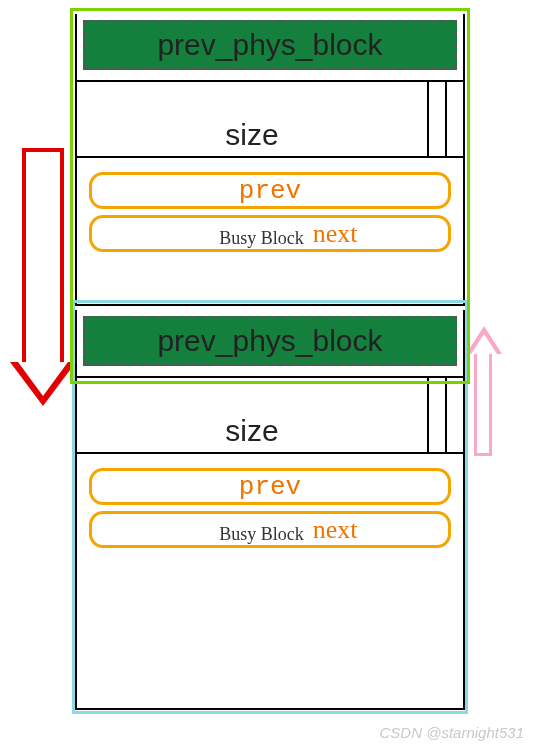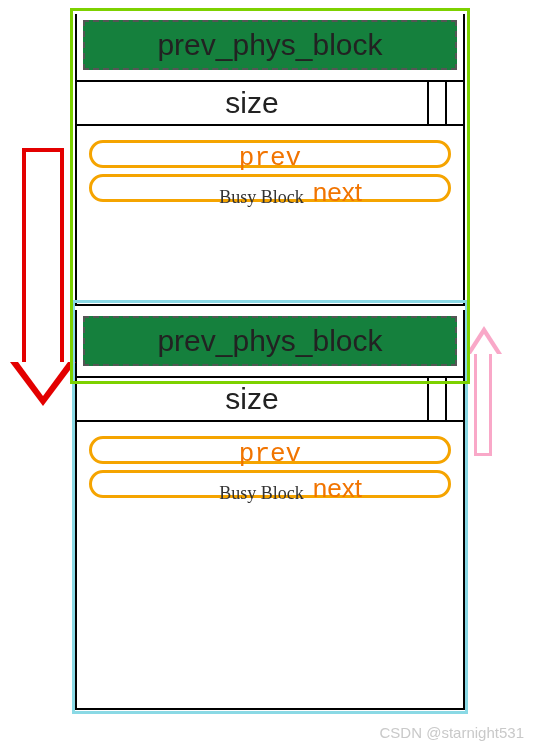--- a/index.html
+++ b/index.html
@@ -35,53 +35,55 @@
       display: flex;
       border-top: 2px solid #000;
       border-bottom: 2px solid #000;
     }
     .size-cell {
       flex: 1;
       text-align: center;
       font-size: 30px;
       padding: 4px 0;
       color: #222;
+      margin-top: 32px;
     }
     .flag-cell {
       width: 18px;
       border-left: 2px solid #000;
     }
     .payload {
       padding: 14px 12px 10px 12px;
     }
     .pill {
       border: 3px solid #f5a400;
       border-radius: 14px;
-      height: 28px;
+      height: 37px;
       margin-bottom: 6px;
       position: relative;
       display: flex;
+      align-items: center;
       justify-content: center;
     }
     .pill-label {
       font-family: 'Courier New', monospace;
       font-size: 26px;
       color: #f17400;
     }
     .busy-label {
       font-family: 'Times New Roman', serif;
       font-size: 18px;
       color: #333;
       position: absolute;
       left: 50%;
       transform: translateX(-60%);
       margin-top: 10px;
     }
     .next-label {
-      font-family: Liberation Sans, sans-serif;
+      font-family: Liberation Serif, serif;
       font-size: 26px;
       color: #f17400;
       position: absolute;
       left: 62%;
     }
     .outline-green {
       position: absolute;
       border: 3px solid #7dd100;
       z-index: 5;
       pointer-events: none;
@@ -149,20 +151,21 @@
       border-right: 13px solid transparent;
       border-bottom: 20px solid #fff;
       z-index: 7;
     }
     .watermark {
       position: absolute;
       right: 14px;
       bottom: 8px;
       font-size: 15px;
       color: #c9c9c9;
+      font-style: italic;
       font-family: Arial, sans-serif;
       z-index: 10;
       text-align: center;
     }
   </style>
 </head>
 <body>
 <div class="canvas">
 
   <div class="block-outer" style="left:75px; top:14px; width:390px; height:292px;">

